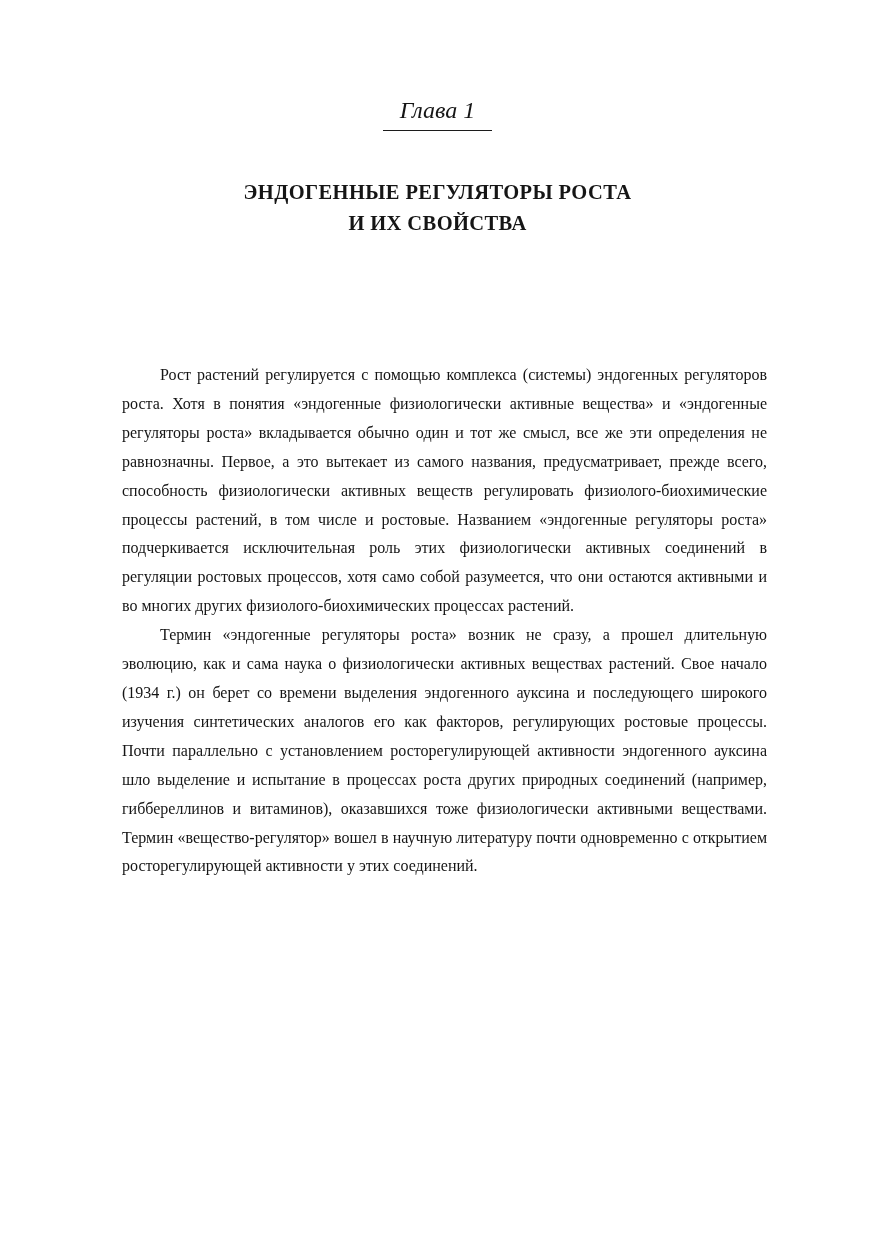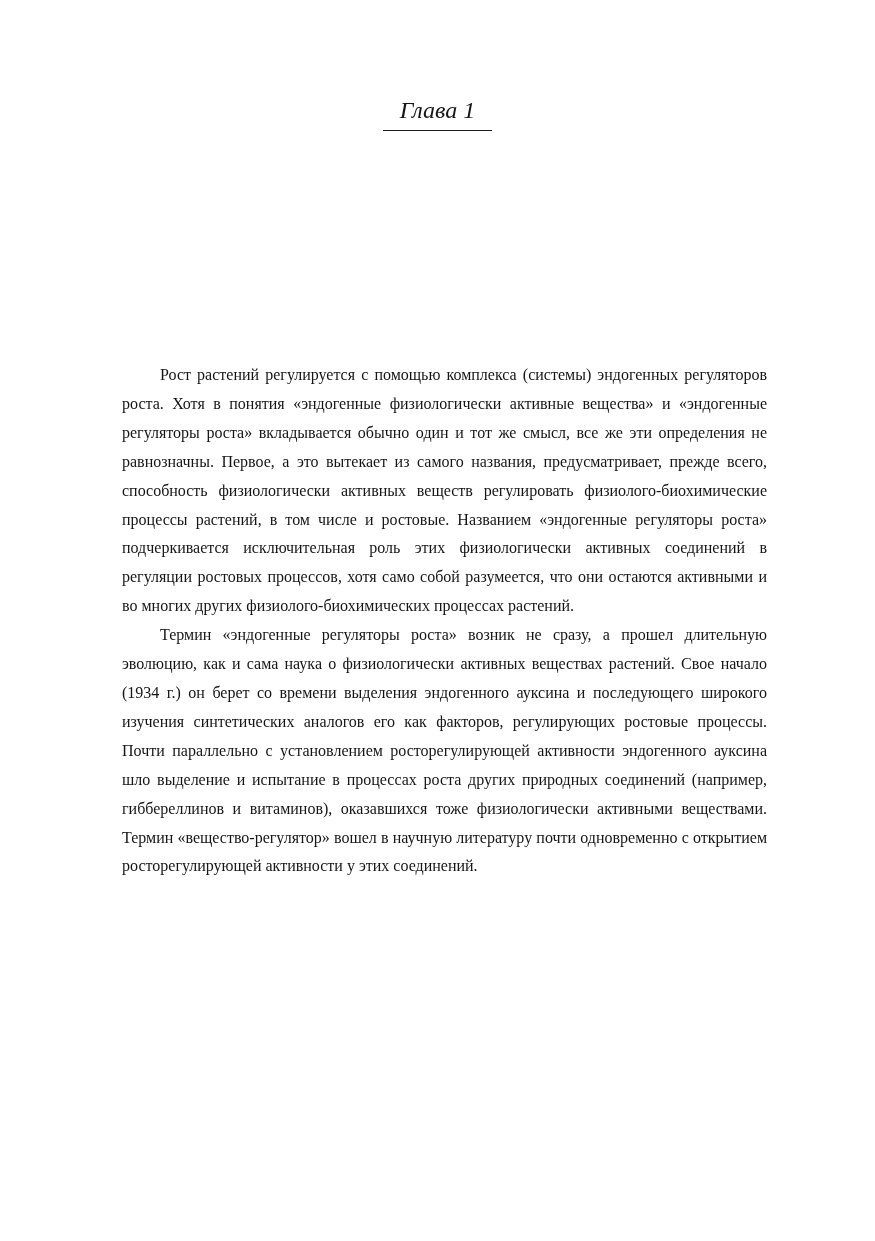--- a/index.html
+++ b/index.html
@@ -62,20 +62,24 @@
 </style>
 </head>
 <body>
 
 <div class="page">
 
   <div class="chapter">
     <span class="chapter-label">Глава 1</span>
   </div>
 
+  <h1 class="title">
+    <span>ЭНДОГЕННЫЕ РЕГУЛЯТОРЫ РОСТА</span><br>
+    <span>И ИХ СВОЙСТВА</span>
+  </h1>
 
   <div class="body-text">
     <p>Рост растений регулируется с помощью комплекса (системы) эндогенных регуляторов роста. Хотя в понятия «эндогенные физиологически активные вещества» и «эндогенные регуляторы роста» вкладывается обычно один и тот же смысл, все же эти определения не равнозначны. Первое, а это вытекает из самого названия, предусматривает, прежде всего, способность физиологически активных веществ регулировать физиолого-биохимические процессы растений, в том числе и ростовые. Названием «эндогенные регуляторы роста» подчеркивается исключительная роль этих физиологически активных соединений в регуляции ростовых процессов, хотя само собой разумеется, что они остаются активными и во многих других физиолого-биохимических процессах растений.</p>
     <p>Термин «эндогенные регуляторы роста» возник не сразу, а прошел длительную эволюцию, как и сама наука о физиологически активных веществах растений. Свое начало (1934 г.) он берет со времени выделения эндогенного ауксина и последующего широкого изучения синтетических аналогов его как факторов, регулирующих ростовые процессы. Почти параллельно с установлением росторегулирующей активности эндогенного ауксина шло выделение и испытание в процессах роста других природных соединений (например, гиббереллинов и витаминов), оказавшихся тоже физиологически активными веществами. Термин «вещество-регулятор» вошел в научную литературу почти одновременно с открытием росторегулирующей активности у этих соединений.</p>
   </div>
 
   <div class="page-number">6</div>
 
 </div>
 

